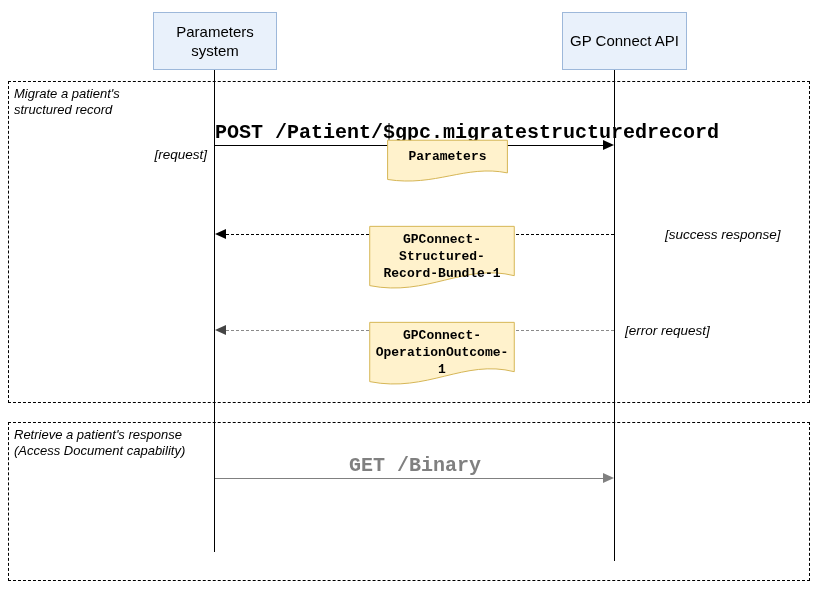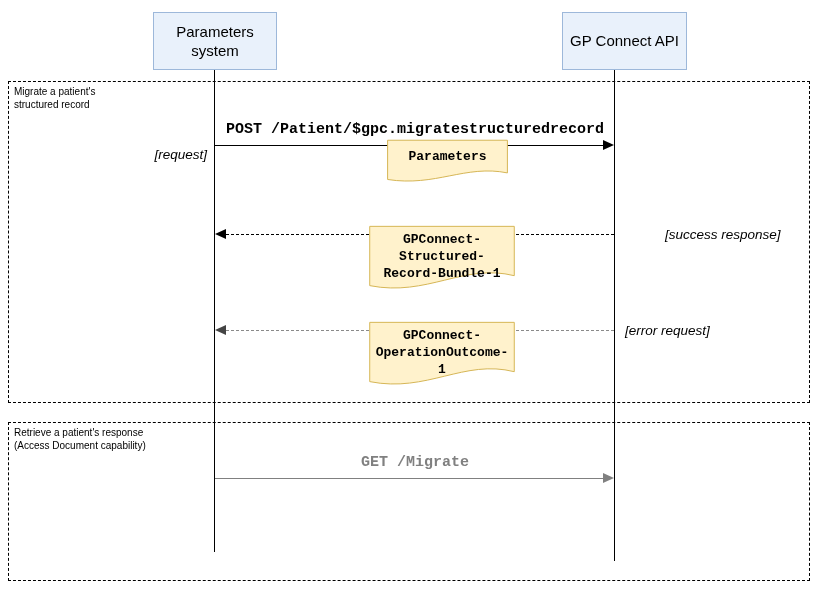--- a/index.html
+++ b/index.html
@@ -2,42 +2,42 @@
 <html><head>
 <meta charset="utf-8">
 <style>
   html,body{margin:0;padding:0;background:#ffffff;}
   .canvas{
     position:relative;width:821px;height:593px;background:#ffffff;
     font-family:"Liberation Sans",sans-serif;color:#000;overflow:hidden;
   }
   .frame{position:absolute;border:1px dashed #000000;background:transparent;}
   .frame-label{
-    position:absolute;top:4px;left:5px;font-size:10px;line-height:1.25;
-    white-space:pre-line;color:#000;
+    position:absolute;top:4px;left:5px;font-size:13px;line-height:1.25;
+    white-space:pre-line;color:#000;font-style:italic;
   }
   .actor{
     position:absolute;background:#e9f1fb;border:1px solid #9db8da;
     display:flex;align-items:center;justify-content:center;text-align:center;
     font-size:15px;line-height:1.3;white-space:pre-line;
   }
   .lifeline{position:absolute;width:1px;background:#000000;}
   .msg-line{position:absolute;height:0;border-top:1.5px solid #000000;}
   .msg-line.dashed{border-top-style:dashed;}
   .msg-line.gray{border-top-color:#8a8a8a;}
   .msg-line.gray-solid{border-top-color:#808080;}
   .arrowhead{position:absolute;width:0;height:0;
     border-top:5.5px solid transparent;border-bottom:5.5px solid transparent;}
   .arrowhead.right{border-left:11px solid #000000;}
   .arrowhead.left{border-right:11px solid #000000;}
   .arrowhead.gray-dark{border-right-color:#444444;}
   .arrowhead.gray{border-left-color:#808080;}
   .msg-label{
     position:absolute;font-family:"Liberation Mono","DejaVu Sans Mono",monospace;
-    font-weight:bold;font-size:15px;text-align:center;white-space:nowrap;
+    font-weight:bold;font-size:20px;text-align:center;white-space:nowrap;
   }
   .msg-label.gray{color:#808080;}
   .guard{position:absolute;font-size:13.5px;font-style:italic;white-space:nowrap;}
   .guard.right-align{text-align:right;}
   .doc{position:absolute;margin-left:32px;}
   .doc svg{position:absolute;left:0;top:0;width:100%;height:100%;overflow:visible;}
   .doc-label{
     position:relative;font-family:"Liberation Mono","DejaVu Sans Mono",monospace;
     font-weight:bold;font-size:13px;line-height:1.3;text-align:center;
     white-space:pre-line;color:#000;
@@ -77,21 +77,21 @@
   <div class="msg-line dashed" style="left:226px;top:234px;width:388px;"></div>
   <div class="arrowhead left" style="left:215px;top:229px;"></div>
   <div class="guard" style="left:623px;top:227px;margin-left:42px;">[success response]</div>
 
   <div class="msg-line dashed gray" style="left:226px;top:330px;width:388px;"></div>
   <div class="arrowhead left gray-dark" style="left:215px;top:325px;"></div>
   <div class="guard" style="left:625px;top:323px;">[error request]</div>
 
   <div class="msg-line gray-solid" style="left:215px;top:478px;width:391px;"></div>
   <div class="arrowhead right gray" style="left:603px;top:473px;"></div>
-  <div class="msg-label gray" style="left:215px;top:454px;width:400px;">GET /Migrate</div>
+  <div class="msg-label gray" style="left:215px;top:454px;width:400px;">GET /Binary</div>
 
   <div class="doc" style="left:355px;top:140px;width:121px;height:47px;">
     <svg viewBox="0 0 100 100" preserveAspectRatio="none">
       <path d="M0.5,0.5 L99.5,0.5 L99.5,70 C65,52 40,100 0.5,84 Z" fill="#fff2cc" stroke="#d6b656" stroke-width="1" vector-effect="non-scaling-stroke"></path>
     </svg>
     <div class="doc-label" style="padding-top:9px;">Parameters</div>
   </div>
 
   <div class="doc" style="left:337px;top:226px;width:146px;height:71px;">
     <svg viewBox="0 0 100 100" preserveAspectRatio="none">

